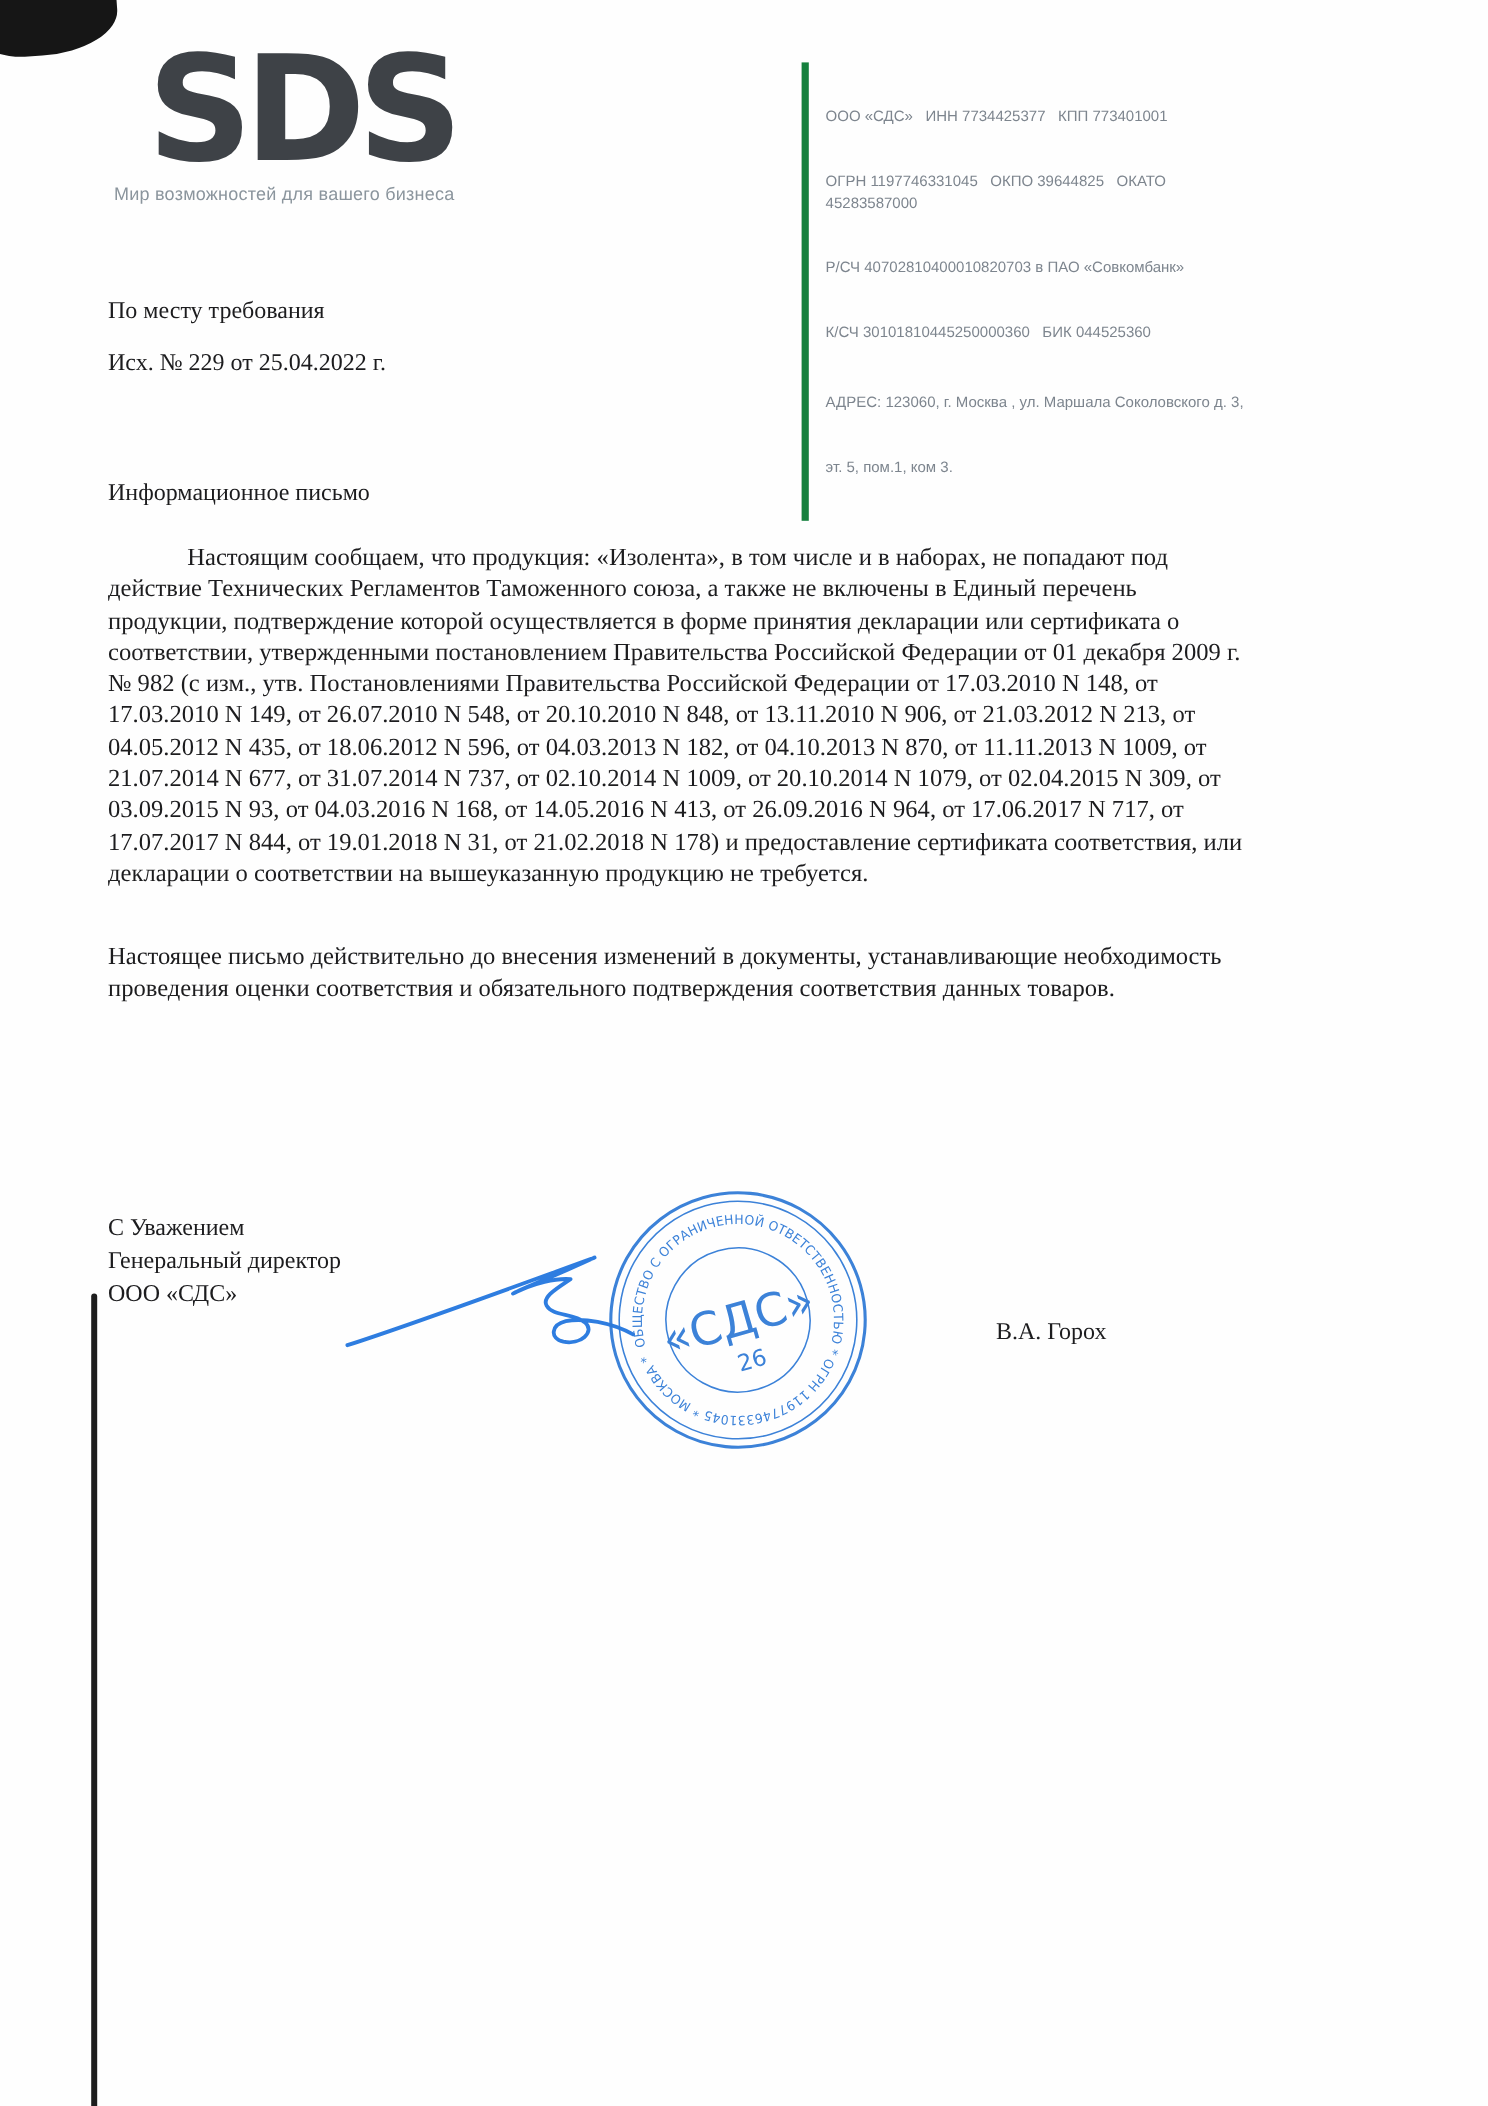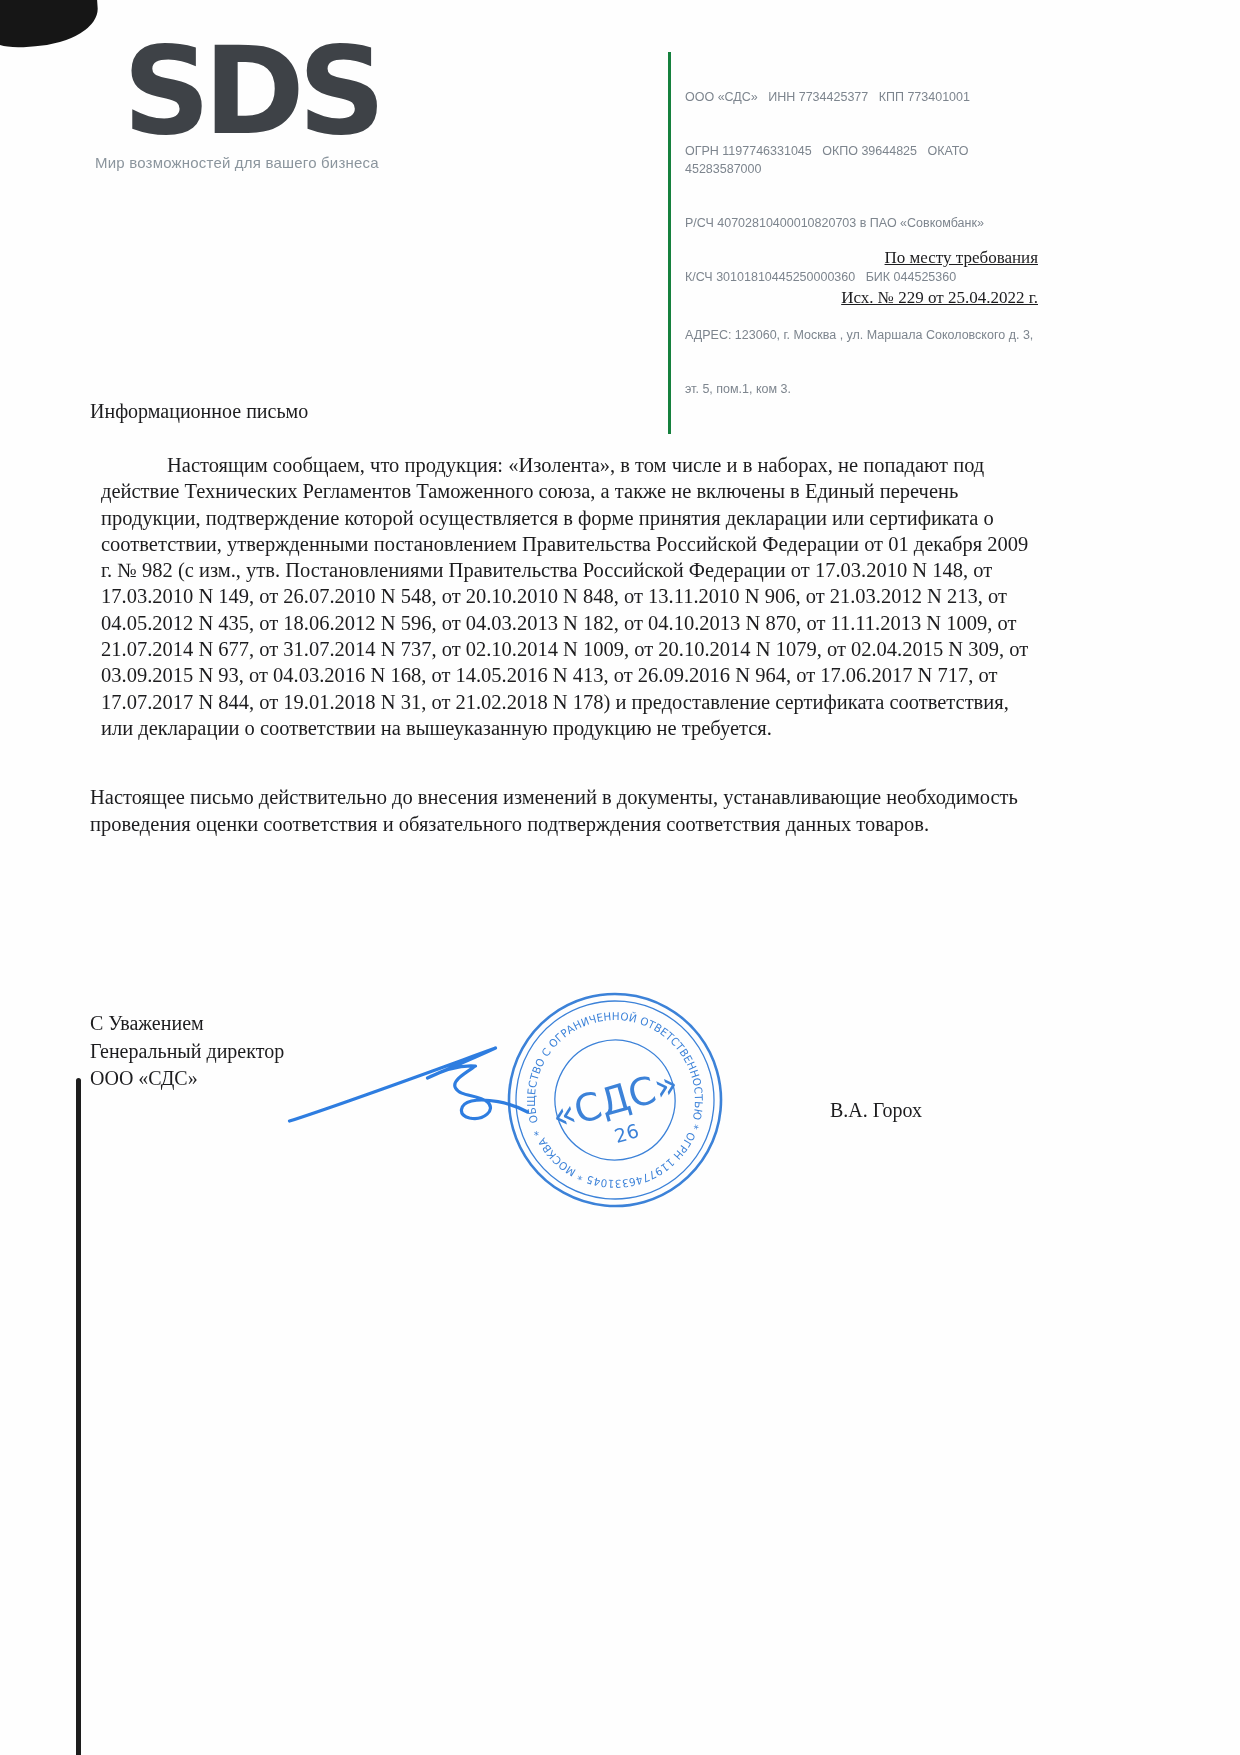--- a/index.html
+++ b/index.html
@@ -43,53 +43,51 @@
   .tagline {
     margin-top:12px;
     font-family:"Liberation Sans", sans-serif;
     font-size:15px;
     color:#8b959d;
     letter-spacing:0.2px;
   }
   .company-details {
     position:absolute; left:573px; top:12px;
     width:370px;
-    border-left:3px solid #15803d;
+    border-left:6px solid #15803d;
     padding-left:14px;
     font-family:"Liberation Sans", sans-serif;
     font-size:12.5px;
     line-height:18px;
     color:#7d858e;
     white-space:pre-wrap;
   }
   .detail-line.addr-gap { margin-top:4px; }
 
   
   .addressee-block {
     position:absolute; top:248px; left:90px; width:948px;
-    text-align:right;
-    font-size:17px;
-    text-decoration:underline;
+    font-size:20px;
   }
   .addressee { margin-bottom:20px; }
 
   .letter-title {
     position:absolute; top:400px; left:90px; width:948px;
     text-align:left;
     font-size:20px;
     font-weight:normal;
   }
 
   
   .letter-body {
     position:absolute; top:452px; left:90px; width:948px;
     font-size:20.5px;
     line-height:26.3px;
   }
-  .letter-body .p1 { text-indent:66px;margin-left:11px; }
+  .letter-body .p1 { text-indent:66px; }
   .letter-body .p2 { margin-top:43px; }
 
   
   .closing-block {
     position:absolute; left:90px; top:1010px;
     font-size:20px; line-height:27.5px;
   }
   .signer-name {
     position:absolute; left:830px; top:1055px;
     font-size:20px;

